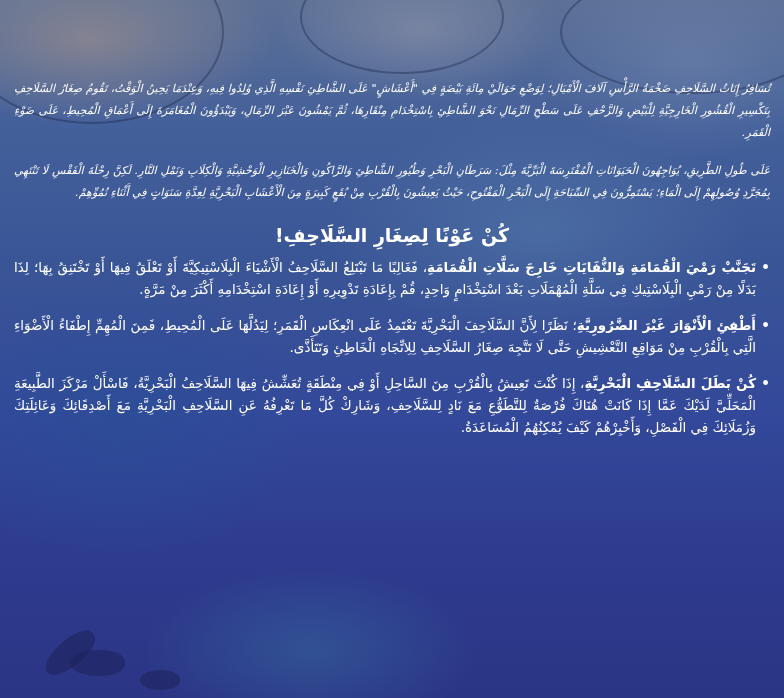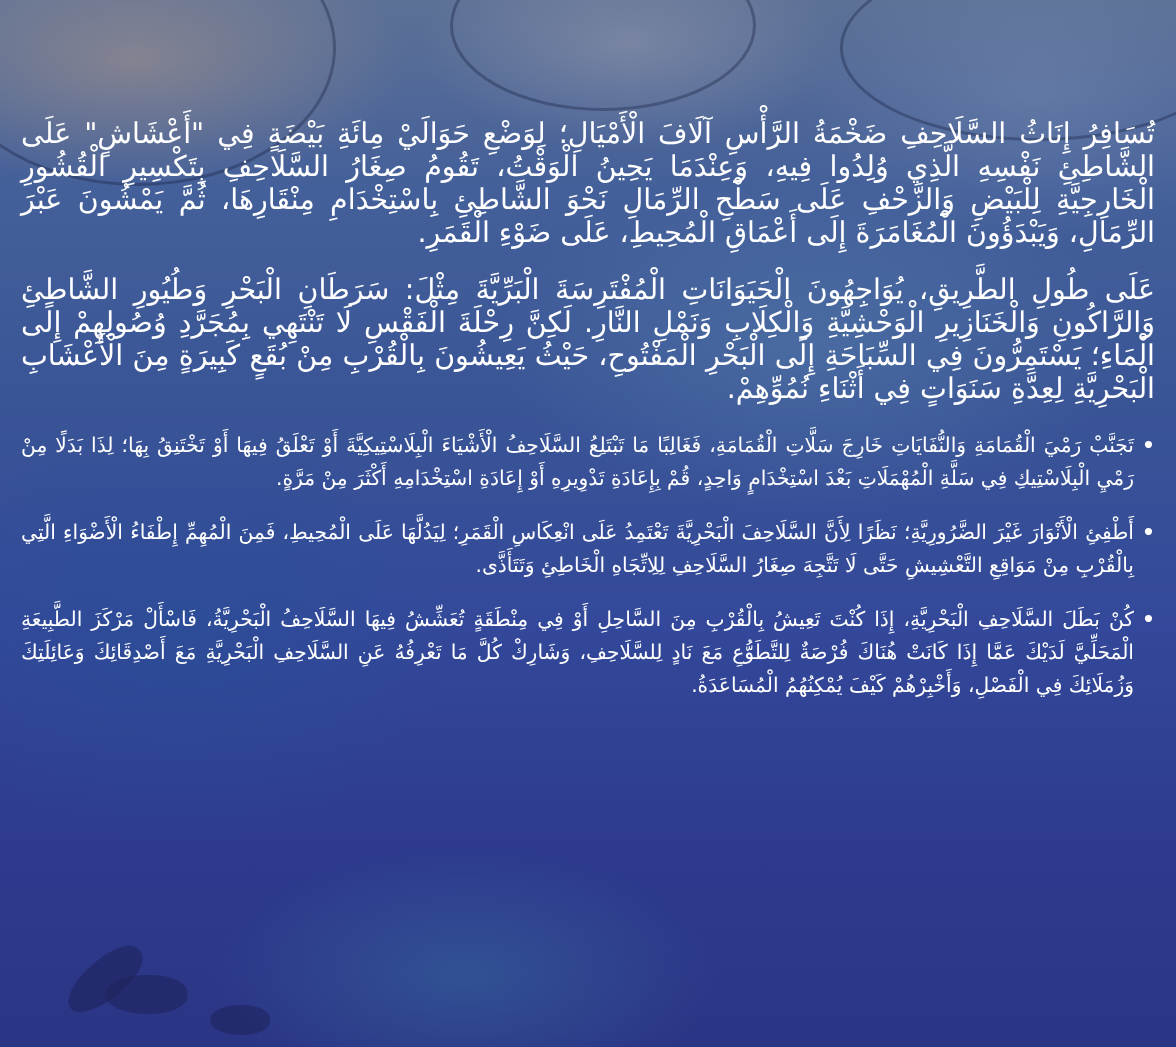--- a/index.html
+++ b/index.html
@@ -49,58 +49,60 @@
     }
     h2 {
       margin: 18px 0 8px 0;
       font-size: 19px;
       line-height: 26px;
       font-weight: bold;
       text-align: center;
     }
     p {
       margin: 0 0 16px 0;
-      font-size: 19px;
+      font-size: 11px;
       line-height: 22px;
+      font-style: italic;
     }
     ul {
       list-style: none;
       margin: 0; padding: 0;
     }
     li {
       position: relative;
       padding-right: 14px;
       font-size: 13.5px;
       line-height: 22px;
       margin-bottom: 14px;
     }
     li .bullet {
       position: absolute;
       right: 0; top: 0;
       font-weight: bold;
     }
-    li b { font-weight: normal; }
+    li b { font-weight: bold; }
   </style>
 </head>
 <body>
 
 <div class="bg">
   <div class="bg-stroke" style="left:-40px;top:-60px;width:260px;height:180px;"></div>
   <div class="bg-stroke" style="left:300px;top:-40px;width:200px;height:110px;"></div>
   <div class="bg-stroke" style="left:560px;top:-30px;width:260px;height:120px;"></div>
   <div class="fish" style="left:40px;top:640px;width:60px;height:26px;transform:rotate(-40deg);"></div>
   <div class="fish" style="left:70px;top:650px;width:55px;height:26px;"></div>
   <div class="fish" style="left:140px;top:670px;width:40px;height:20px;"></div>
 </div>
 
 <div class="content">
 
   <p>تُسَافِرُ إِنَاثُ السَّلَاحِفِ ضَخْمَةُ الرَّأْسِ آلَافَ الْأَمْيَالِ؛ لِوَضْعِ حَوَالَيْ مِائَةِ بَيْضَةٍ فِي "أَعْشَاشٍ" عَلَى الشَّاطِئِ نَفْسِهِ الَّذِي وُلِدُوا فِيهِ، وَعِنْدَمَا يَحِينُ الْوَقْتُ، تَقُومُ صِغَارُ السَّلَاحِفِ بِتَكْسِيرِ الْقُشُورِ الْخَارِجِيَّةِ لِلْبَيْضِ وَالزَّحْفِ عَلَى سَطْحِ الرِّمَالِ نَحْوَ الشَّاطِئِ بِاسْتِخْدَامِ مِنْقَارِهَا، ثُمَّ يَمْشُونَ عَبْرَ الرِّمَالِ، وَيَبْدَؤُونَ الْمُغَامَرَةَ إِلَى أَعْمَاقِ الْمُحِيطِ، عَلَى ضَوْءِ الْقَمَرِ.</p>
   <p>عَلَى طُولِ الطَّرِيقِ، يُوَاجِهُونَ الْحَيَوَانَاتِ الْمُفْتَرِسَةَ الْبَرِّيَّةَ مِثْلَ: سَرَطَانِ الْبَحْرِ وَطُيُورِ الشَّاطِئِ وَالرَّاكُونِ وَالْخَنَازِيرِ الْوَحْشِيَّةِ وَالْكِلَابِ وَنَمْلِ النَّارِ. لَكِنَّ رِحْلَةَ الْفَقْسِ لَا تَنْتَهِي بِمُجَرَّدِ وُصُولِهِمْ إِلَى الْمَاءِ؛ يَسْتَمِرُّونَ فِي السِّبَاحَةِ إِلَى الْبَحْرِ الْمَفْتُوحِ، حَيْثُ يَعِيشُونَ بِالْقُرْبِ مِنْ بُقَعٍ كَبِيرَةٍ مِنَ الْأَعْشَابِ الْبَحْرِيَّةِ لِعِدَّةِ سَنَوَاتٍ فِي أَثْنَاءِ نُمُوِّهِمْ.</p>
 
+  <h2>كُنْ عَوْنًا لِصِغَارِ السَّلَاحِفِ!</h2>
 
   <ul>
     <li>
       <span class="bullet">•</span>
       <b>تَجَنَّبْ رَمْيَ الْقُمَامَةِ وَالنُّفَايَاتِ خَارِجَ سَلَّاتِ الْقُمَامَةِ</b><span>، فَغَالِبًا مَا تَبْتَلِعُ السَّلَاحِفُ الْأَشْيَاءَ الْبِلَاسْتِيكِيَّةَ أَوْ تَعْلَقُ فِيهَا أَوْ تَخْتَنِقُ بِهَا؛ لِذَا بَدَلًا مِنْ رَمْيِ الْبِلَاسْتِيكِ فِي سَلَّةِ الْمُهْمَلَاتِ بَعْدَ اسْتِخْدَامٍ وَاحِدٍ، قُمْ بِإِعَادَةِ تَدْوِيرِهِ أَوْ إِعَادَةِ اسْتِخْدَامِهِ أَكْثَرَ مِنْ مَرَّةٍ.</span>
     </li>
     <li>
       <span class="bullet">•</span>
       <b>أَطْفِئِ الْأَنْوَارَ غَيْرَ الضَّرُورِيَّةِ</b><span>؛ نَظَرًا لِأَنَّ السَّلَاحِفَ الْبَحْرِيَّةَ تَعْتَمِدُ عَلَى انْعِكَاسِ الْقَمَرِ؛ لِيَدُلَّهَا عَلَى الْمُحِيطِ، فَمِنَ الْمُهِمِّ إِطْفَاءُ الْأَضْوَاءِ الَّتِي بِالْقُرْبِ مِنْ مَوَاقِعِ التَّعْشِيشِ حَتَّى لَا تَتَّجِهَ صِغَارُ السَّلَاحِفِ لِلِاتِّجَاهِ الْخَاطِئِ وَتَتَأَذَّى.</span>
     </li>

